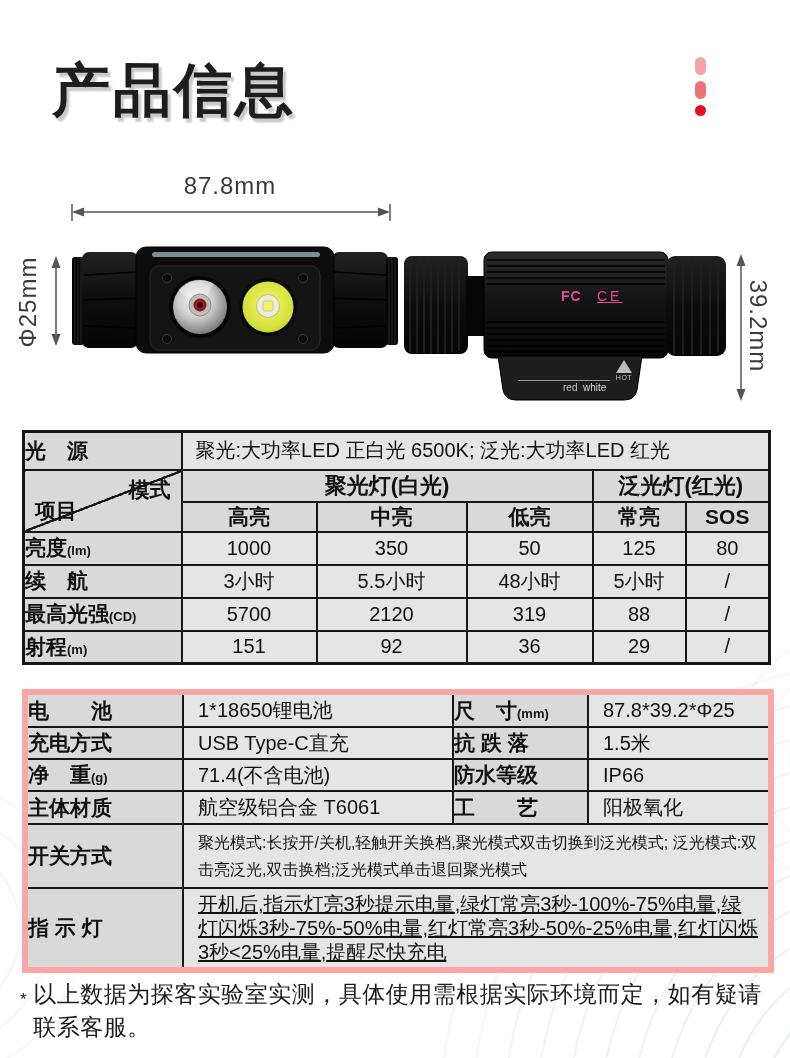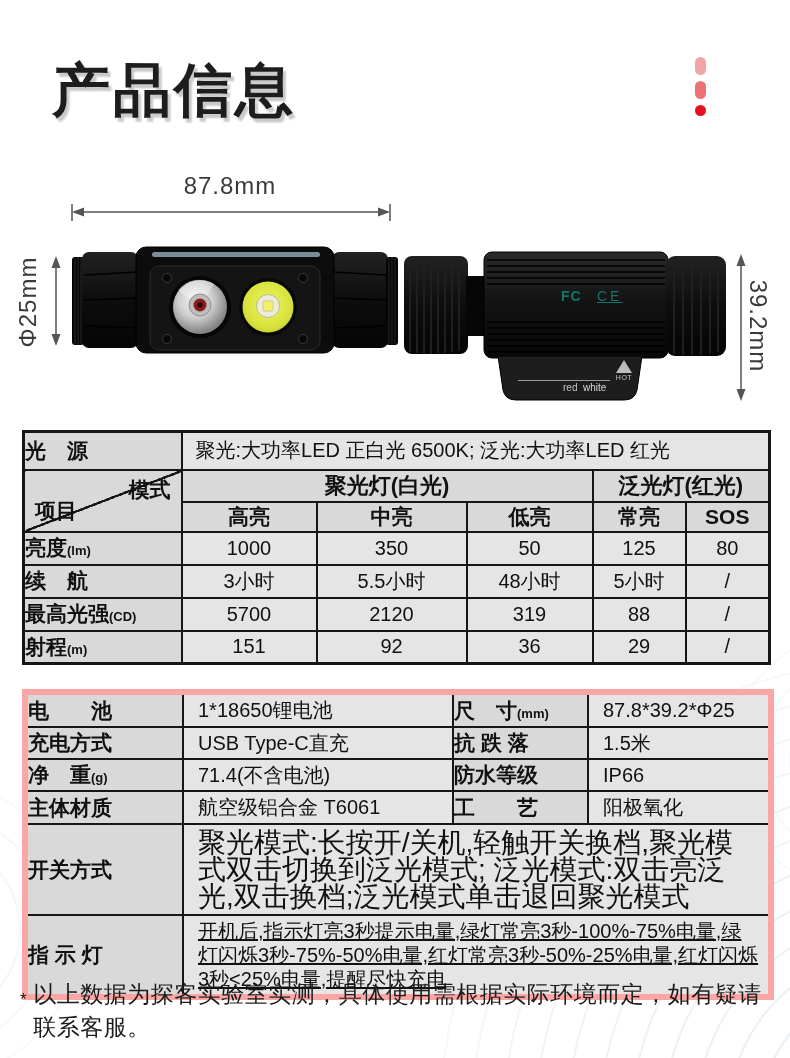--- a/index.html
+++ b/index.html
@@ -21,21 +21,21 @@
   .dot{width:11px;border-radius:6px;}
   .dot1{height:18px;background:#f2a4a7;}
   .dot2{height:18px;background:#ed7276;}
   .dot3{height:11px;border-radius:50%;background:#e50f1f;}
   
   #product-svg{left:0;top:160px;z-index:1;}
   .dim-label{color:#3a3a3a;font-size:24px;letter-spacing:1px;z-index:2;}
   .dim-w{left:160px;top:172px;width:140px;text-align:center;}
   .dim-d{left:-42px;top:288px;width:140px;text-align:center;transform:rotate(-90deg);transform-origin:center;}
   .dim-h{left:688px;top:312px;width:140px;text-align:center;transform:rotate(90deg);transform-origin:center;}
-  .engraving{z-index:2;color:#0f766e;}
+  .engraving{z-index:2;color:#ec4899;}
   .cert-fcc{left:561px;top:288px;font-size:14px;font-weight:bold;letter-spacing:1px;}
   .cert-ce{left:597px;top:288px;font-size:14px;letter-spacing:3px;text-decoration:underline;}
   .brand{left:517px;top:362px;font-size:14px;font-weight:bold;letter-spacing:2px;color:#ececec;}
   .model{left:584px;top:358px;font-size:17px;font-weight:bold;letter-spacing:1px;color:#f4f4f4;}
   .brand-rule{left:518px;top:380px;width:92px;height:1px;background:#9a9a9a;z-index:2;}
   .led-red{left:521px;top:382px;font-size:10px;color:#c4c4c4;z-index:2;padding-left:42px;}
   .led-white{left:583px;top:382px;font-size:10px;color:#d8d8d8;z-index:2;text-align:right;}
   .hot-badge{left:613px;top:360px;width:22px;display:flex;flex-direction:column;align-items:center;z-index:2;color:#c4c4c4;}
   .hot-tri{width:0;height:0;border-left:8px solid transparent;border-right:8px solid transparent;border-bottom:13px solid #bdbdbd;position:relative;}
   .hot-word{font-size:7px;letter-spacing:.5px;margin-top:1px;}
@@ -45,21 +45,21 @@
   #spec-table{left:22px;top:430px;width:746px;border:3px solid #161616;}
   #detail-table{left:22px;top:689px;width:746px;border:6px solid #fca5a5;}
   .g{background:#d9d9d9;}
   .v{background:#e5e5e5;}
   .lbl{text-align:left;font-weight:bold;font-size:21px;white-space:nowrap;}
   .unit{font-size:13px;font-weight:bold;}
   .grp{text-align:center;font-weight:bold;font-size:22px;}
   .mode{text-align:center;font-weight:bold;font-size:21px;}
   .val{text-align:center;font-size:20px;}
   .vleft{font-size:20px;padding-left:14px;text-align:left;}
-  .para{font-size:28px;line-height:27px;padding:4px 10px 4px 14px;text-align:left;}
+  .para{font-size:16px;line-height:27px;padding:4px 10px 4px 14px;text-align:left;}
   .para2{font-size:20px;line-height:24px;padding:3px 8px 3px 14px;text-align:left;text-decoration:underline;}
   .src{font-size:20px;padding-left:13px;text-align:left;}
   
   .diag{
     position:relative;
     background:
       linear-gradient(to bottom right,transparent calc(50% - 1.2px),#161616 calc(50% - 1.2px),#161616 calc(50% + 1.2px),transparent calc(50% + 1.2px)),
       #d9d9d9;
     margin-top: 24px;
   }

